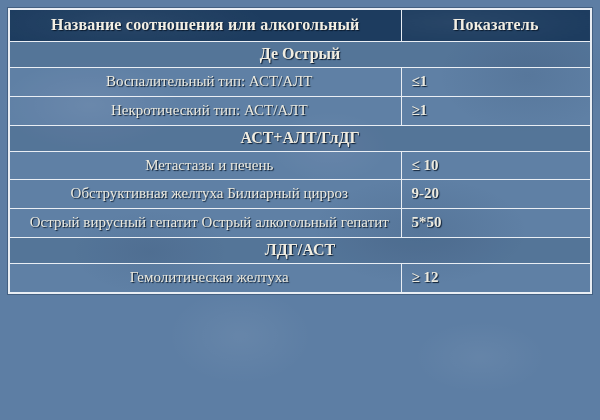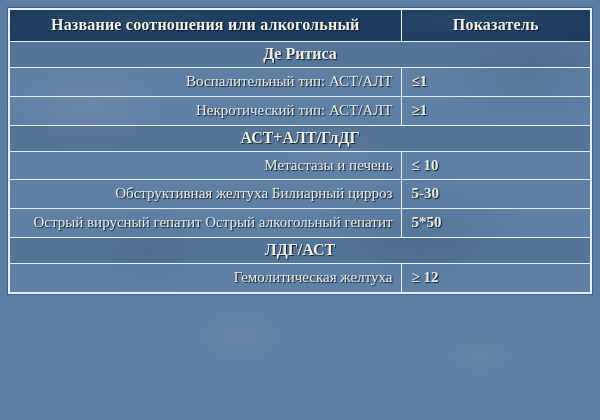--- a/index.html
+++ b/index.html
@@ -47,21 +47,21 @@
   td.section {
     background-color: rgba(22,48,80,0.14);
     font-size: 16px;
     font-weight: bold;
     color: #f1ede1;
     text-align: center;
     padding: 3px 8px 4px 8px;
   }
   td.name {
     font-size: 15px;
-    text-align: right;
+    text-align: center;
     padding: 4px 8px 5px 16px;
     line-height: 1.25;
   }
   td.value {
     font-size: 15px;
     font-weight: bold;
     text-align: left;
     padding: 4px 8px 5px 10px;
     line-height: 1.25;
   }
@@ -76,40 +76,40 @@
     <col class="c-value">
   </colgroup>
   <thead>
     <tr>
       <th>Название соотношения или алкогольный</th>
       <th>Показатель</th>
     </tr>
   </thead>
   <tbody id="table-body">
       <tr>
-        <td class="section" colspan="2">Де Ритиса</td>
+        <td class="section" colspan="2">Де Острый</td>
       </tr>
       <tr>
         <td class="name">Воспалительный тип: АСТ/АЛТ</td>
         <td class="value">≤1</td>
       </tr>
       <tr>
         <td class="name">Некротический тип: АСТ/АЛТ</td>
         <td class="value">≥1</td>
       </tr>
       <tr>
         <td class="section" colspan="2">АСТ+АЛТ/ГлДГ</td>
       </tr>
       <tr>
         <td class="name">Метастазы и печень</td>
         <td class="value">≤ 10</td>
       </tr>
       <tr>
         <td class="name">Обструктивная желтуха Билиарный цирроз</td>
-        <td class="value">5-30</td>
+        <td class="value">9-20</td>
       </tr>
       <tr>
         <td class="name">Острый вирусный гепатит Острый алкогольный гепатит</td>
         <td class="value">5*50</td>
       </tr>
       <tr>
         <td class="section" colspan="2">ЛДГ/АСТ</td>
       </tr>
       <tr>
         <td class="name">Гемолитическая желтуха</td>

